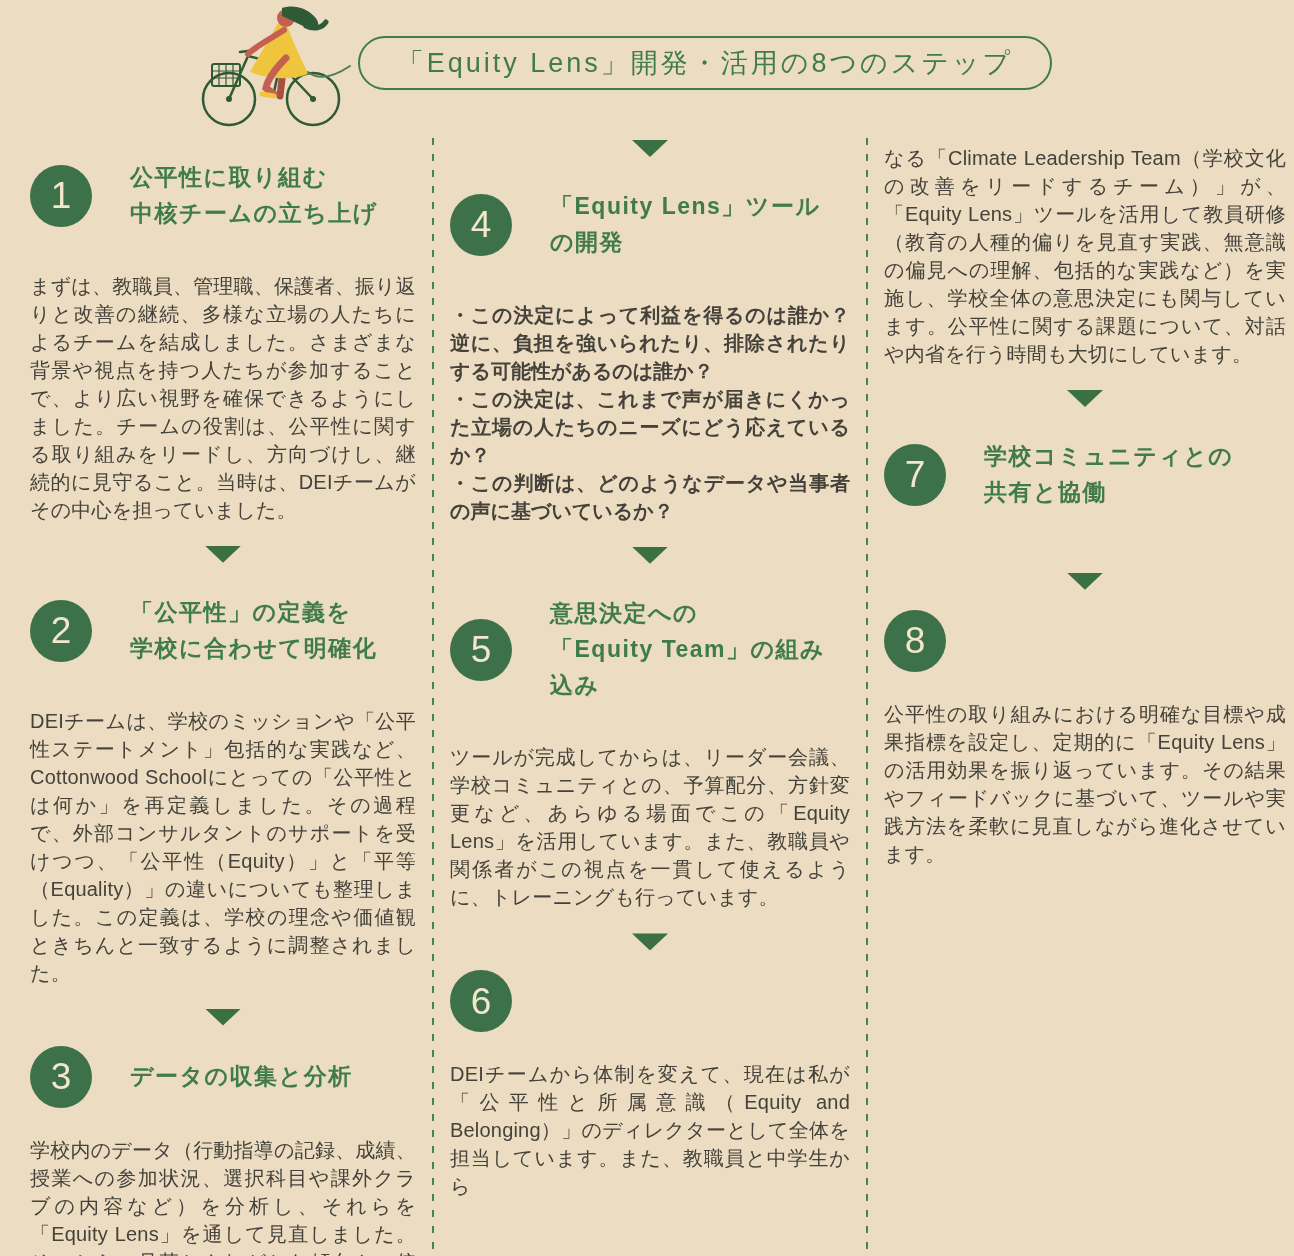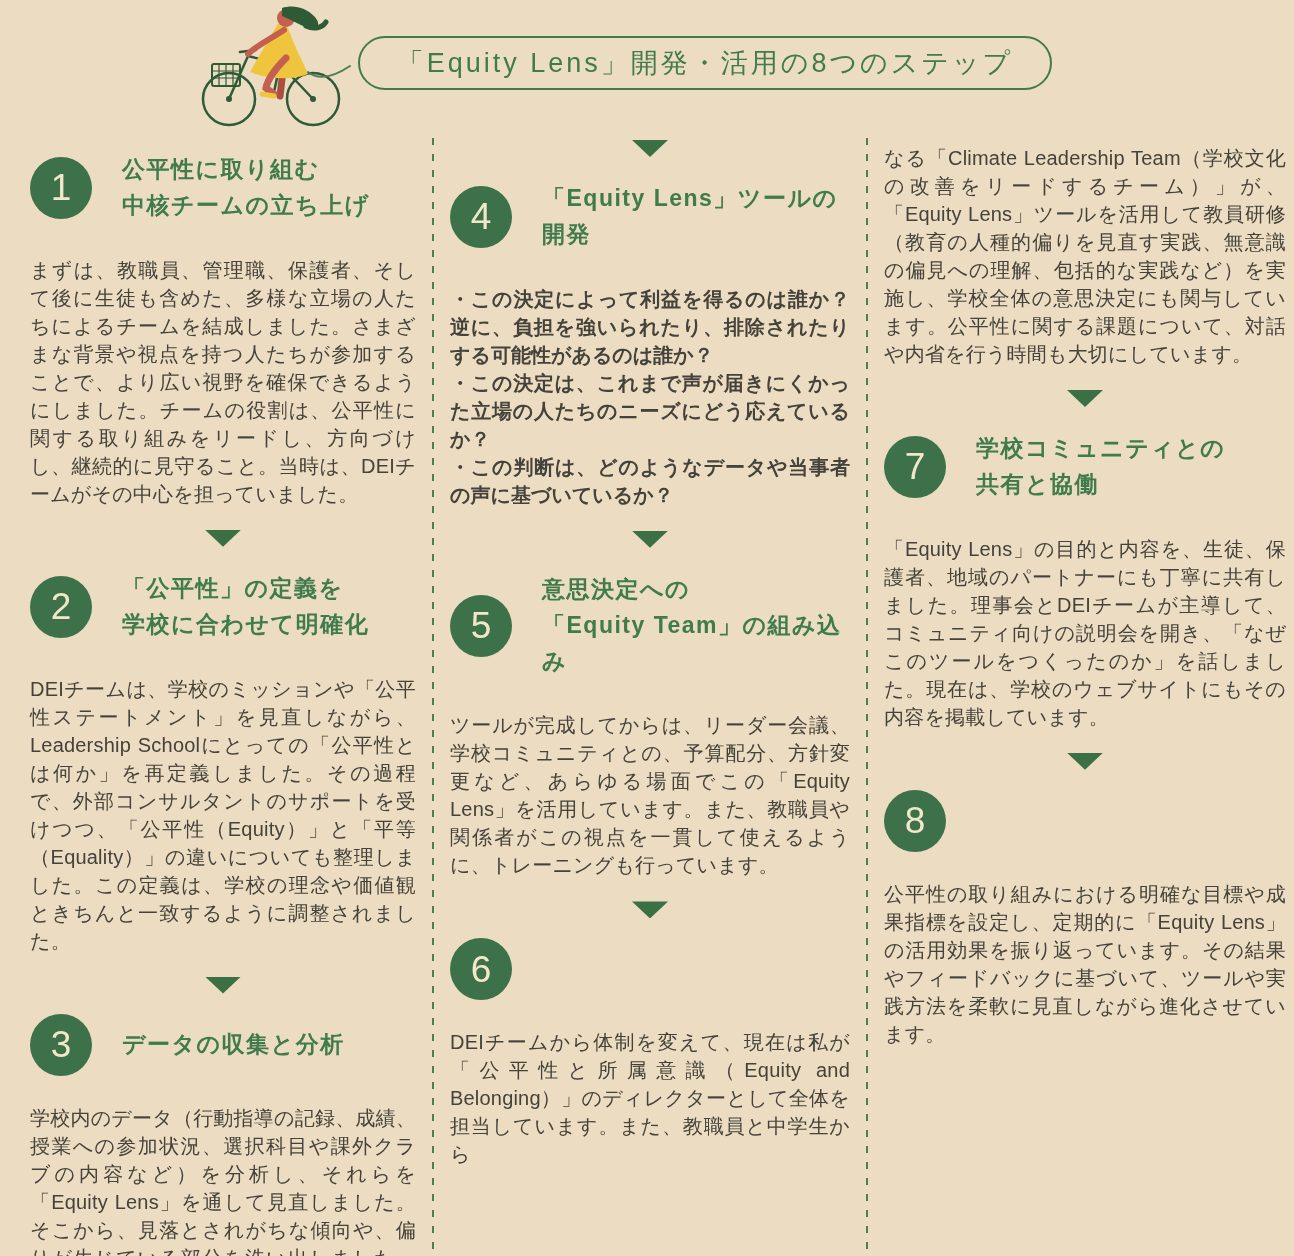--- a/index.html
+++ b/index.html
@@ -37,21 +37,21 @@
   .col{display:flex;flex-direction:column;min-width:0;}
 
   .step-head{display:flex;align-items:center;gap:26px;margin:0 0 28px 0;}
   .num{
     flex:0 0 62px;width:62px;height:62px;border-radius:50%;
     background:#3c7149;color:#f3e7cb;
     display:flex;align-items:center;justify-content:center;
     font-size:37px;font-weight:500;line-height:1;
   }
   .step-title{
-    margin:4px;font-size:23px;font-weight:bold;color:#3f7b4b;
+    margin:12px;font-size:23px;font-weight:bold;color:#3f7b4b;
     line-height:1.56;letter-spacing:1.5px;white-space:pre-line;
   }
   .body{
     margin:0;font-size:20px;line-height:1.4;letter-spacing:0.2px;
     text-align:justify;white-space:pre-line;
   }
   .bold{font-weight:bold;letter-spacing:0;}
   .mt14{margin-top:14px;}
   .arrow{
     width:36px;height:17px;margin:22px auto 20px auto;flex:0 0 auto;
@@ -103,30 +103,30 @@
 
   <div class="columns">
 
     <section class="col">
       <div class="step head-pad">
         <div class="step-head">
           <div class="num">1</div>
           <h2 class="step-title">公平性に取り組む
 中核チームの立ち上げ</h2>
         </div>
-        <p class="body">まずは、教職員、管理職、保護者、そして後に生徒も含めた、多様な立場の人たちによるチームを結成しました。さまざまな背景や視点を持つ人たちが参加することで、より広い視野を確保できるようにしました。チームの役割は、公平性に関する取り組みをリードし、方向づけし、継続的に見守ること。当時は、DEIチームがその中心を担っていました。</p>
+        <p class="body">まずは、教職員、管理職、保護者、振り返りと改善の継続、多様な立場の人たちによるチームを結成しました。さまざまな背景や視点を持つ人たちが参加することで、より広い視野を確保できるようにしました。チームの役割は、公平性に関する取り組みをリードし、方向づけし、継続的に見守ること。当時は、DEIチームがその中心を担っていました。</p>
       </div>
       <div class="arrow"></div>
       <div class="step">
         <div class="step-head">
           <div class="num">2</div>
           <h2 class="step-title">「公平性」の定義を
 学校に合わせて明確化</h2>
         </div>
-        <p class="body">DEIチームは、学校のミッションや「公平性ステートメント」を見直しながら、Leadership Schoolにとっての「公平性とは何か」を再定義しました。その過程で、外部コンサルタントのサポートを受けつつ、「公平性（Equity）」と「平等（Equality）」の違いについても整理しました。この定義は、学校の理念や価値観ときちんと一致するように調整されました。</p>
+        <p class="body">DEIチームは、学校のミッションや「公平性ステートメント」包括的な実践など、Cottonwood Schoolにとっての「公平性とは何か」を再定義しました。その過程で、外部コンサルタントのサポートを受けつつ、「公平性（Equity）」と「平等（Equality）」の違いについても整理しました。この定義は、学校の理念や価値観ときちんと一致するように調整されました。</p>
       </div>
       <div class="arrow"></div>
       <div class="step">
         <div class="step-head">
           <div class="num">3</div>
           <h2 class="step-title">データの収集と分析</h2>
         </div>
         <p class="body">学校内のデータ（行動指導の記録、成績、授業への参加状況、選択科目や課外クラブの内容など）を分析し、それらを「Equity Lens」を通して見直しました。そこから、見落とされがちな傾向や、偏りが生じている部分を洗い出しました。また、フォーカスグループ形式で、生徒、保護者、教職員から直接話を聞き、質的な意見も集めました。</p>
       </div>
     </section>
@@ -166,21 +166,20 @@
 
     <section class="col">
       <p class="body cont">なる「Climate Leadership Team（学校文化の改善をリードするチーム）」が、「Equity Lens」ツールを活用して教員研修（教育の人種的偏りを見直す実践、無意識の偏見への理解、包括的な実践など）を実施し、学校全体の意思決定にも関与しています。公平性に関する課題について、対話や内省を行う時間も大切にしています。</p>
       <div class="arrow"></div>
       <div class="step">
         <div class="step-head">
           <div class="num">7</div>
           <h2 class="step-title">学校コミュニティとの
 共有と協働</h2>
         </div>
-        <p class="body">「Equity Lens」の目的と内容を、生徒、保護者、地域のパートナーにも丁寧に共有しました。理事会とDEIチームが主導して、コミュニティ向けの説明会を開き、「なぜこのツールをつくったのか」を話しました。現在は、学校のウェブサイトにもその内容を掲載しています。</p>
       </div>
       <div class="arrow"></div>
       <div class="step">
         <div class="step-head">
           <div class="num">8</div>
         </div>
         <p class="body">公平性の取り組みにおける明確な目標や成果指標を設定し、定期的に「Equity Lens」の活用効果を振り返っています。その結果やフィードバックに基づいて、ツールや実践方法を柔軟に見直しながら進化させています。</p>
       </div>
     </section>
 

